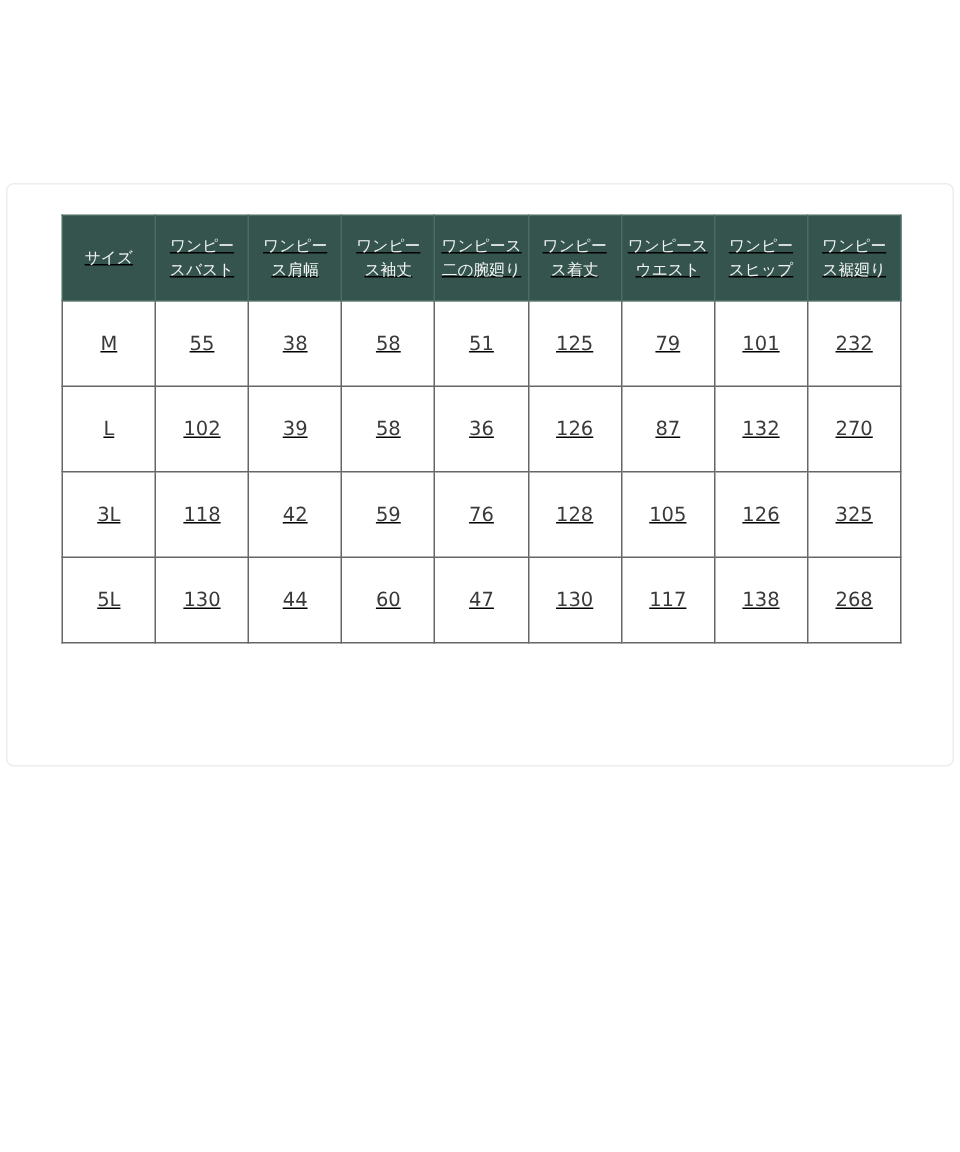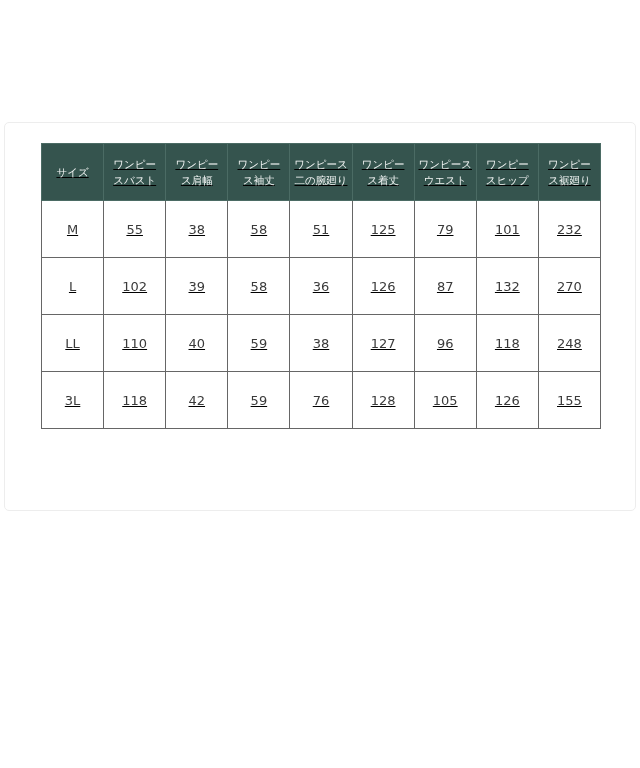--- a/index.html
+++ b/index.html
@@ -111,37 +111,37 @@
             <td>102</td>
             <td>39</td>
             <td>58</td>
             <td>36</td>
             <td>126</td>
             <td>87</td>
             <td>132</td>
             <td>270</td>
           </tr>
           <tr>
-            <td>LL</td>
-            <td>110</td>
-            <td>40</td>
-            <td>59</td>
-            <td>38</td>
-            <td>127</td>
-            <td>96</td>
-            <td>118</td>
-            <td>248</td>
-          </tr>
-          <tr>
             <td>3L</td>
             <td>118</td>
             <td>42</td>
             <td>59</td>
             <td>76</td>
             <td>128</td>
             <td>105</td>
             <td>126</td>
-            <td>155</td>
+            <td>325</td>
+          </tr>
+          <tr>
+            <td>5L</td>
+            <td>130</td>
+            <td>44</td>
+            <td>60</td>
+            <td>47</td>
+            <td>130</td>
+            <td>117</td>
+            <td>138</td>
+            <td>268</td>
           </tr>
         </tbody>
     </table>
   </div>
 </div>
 
 </body></html>

